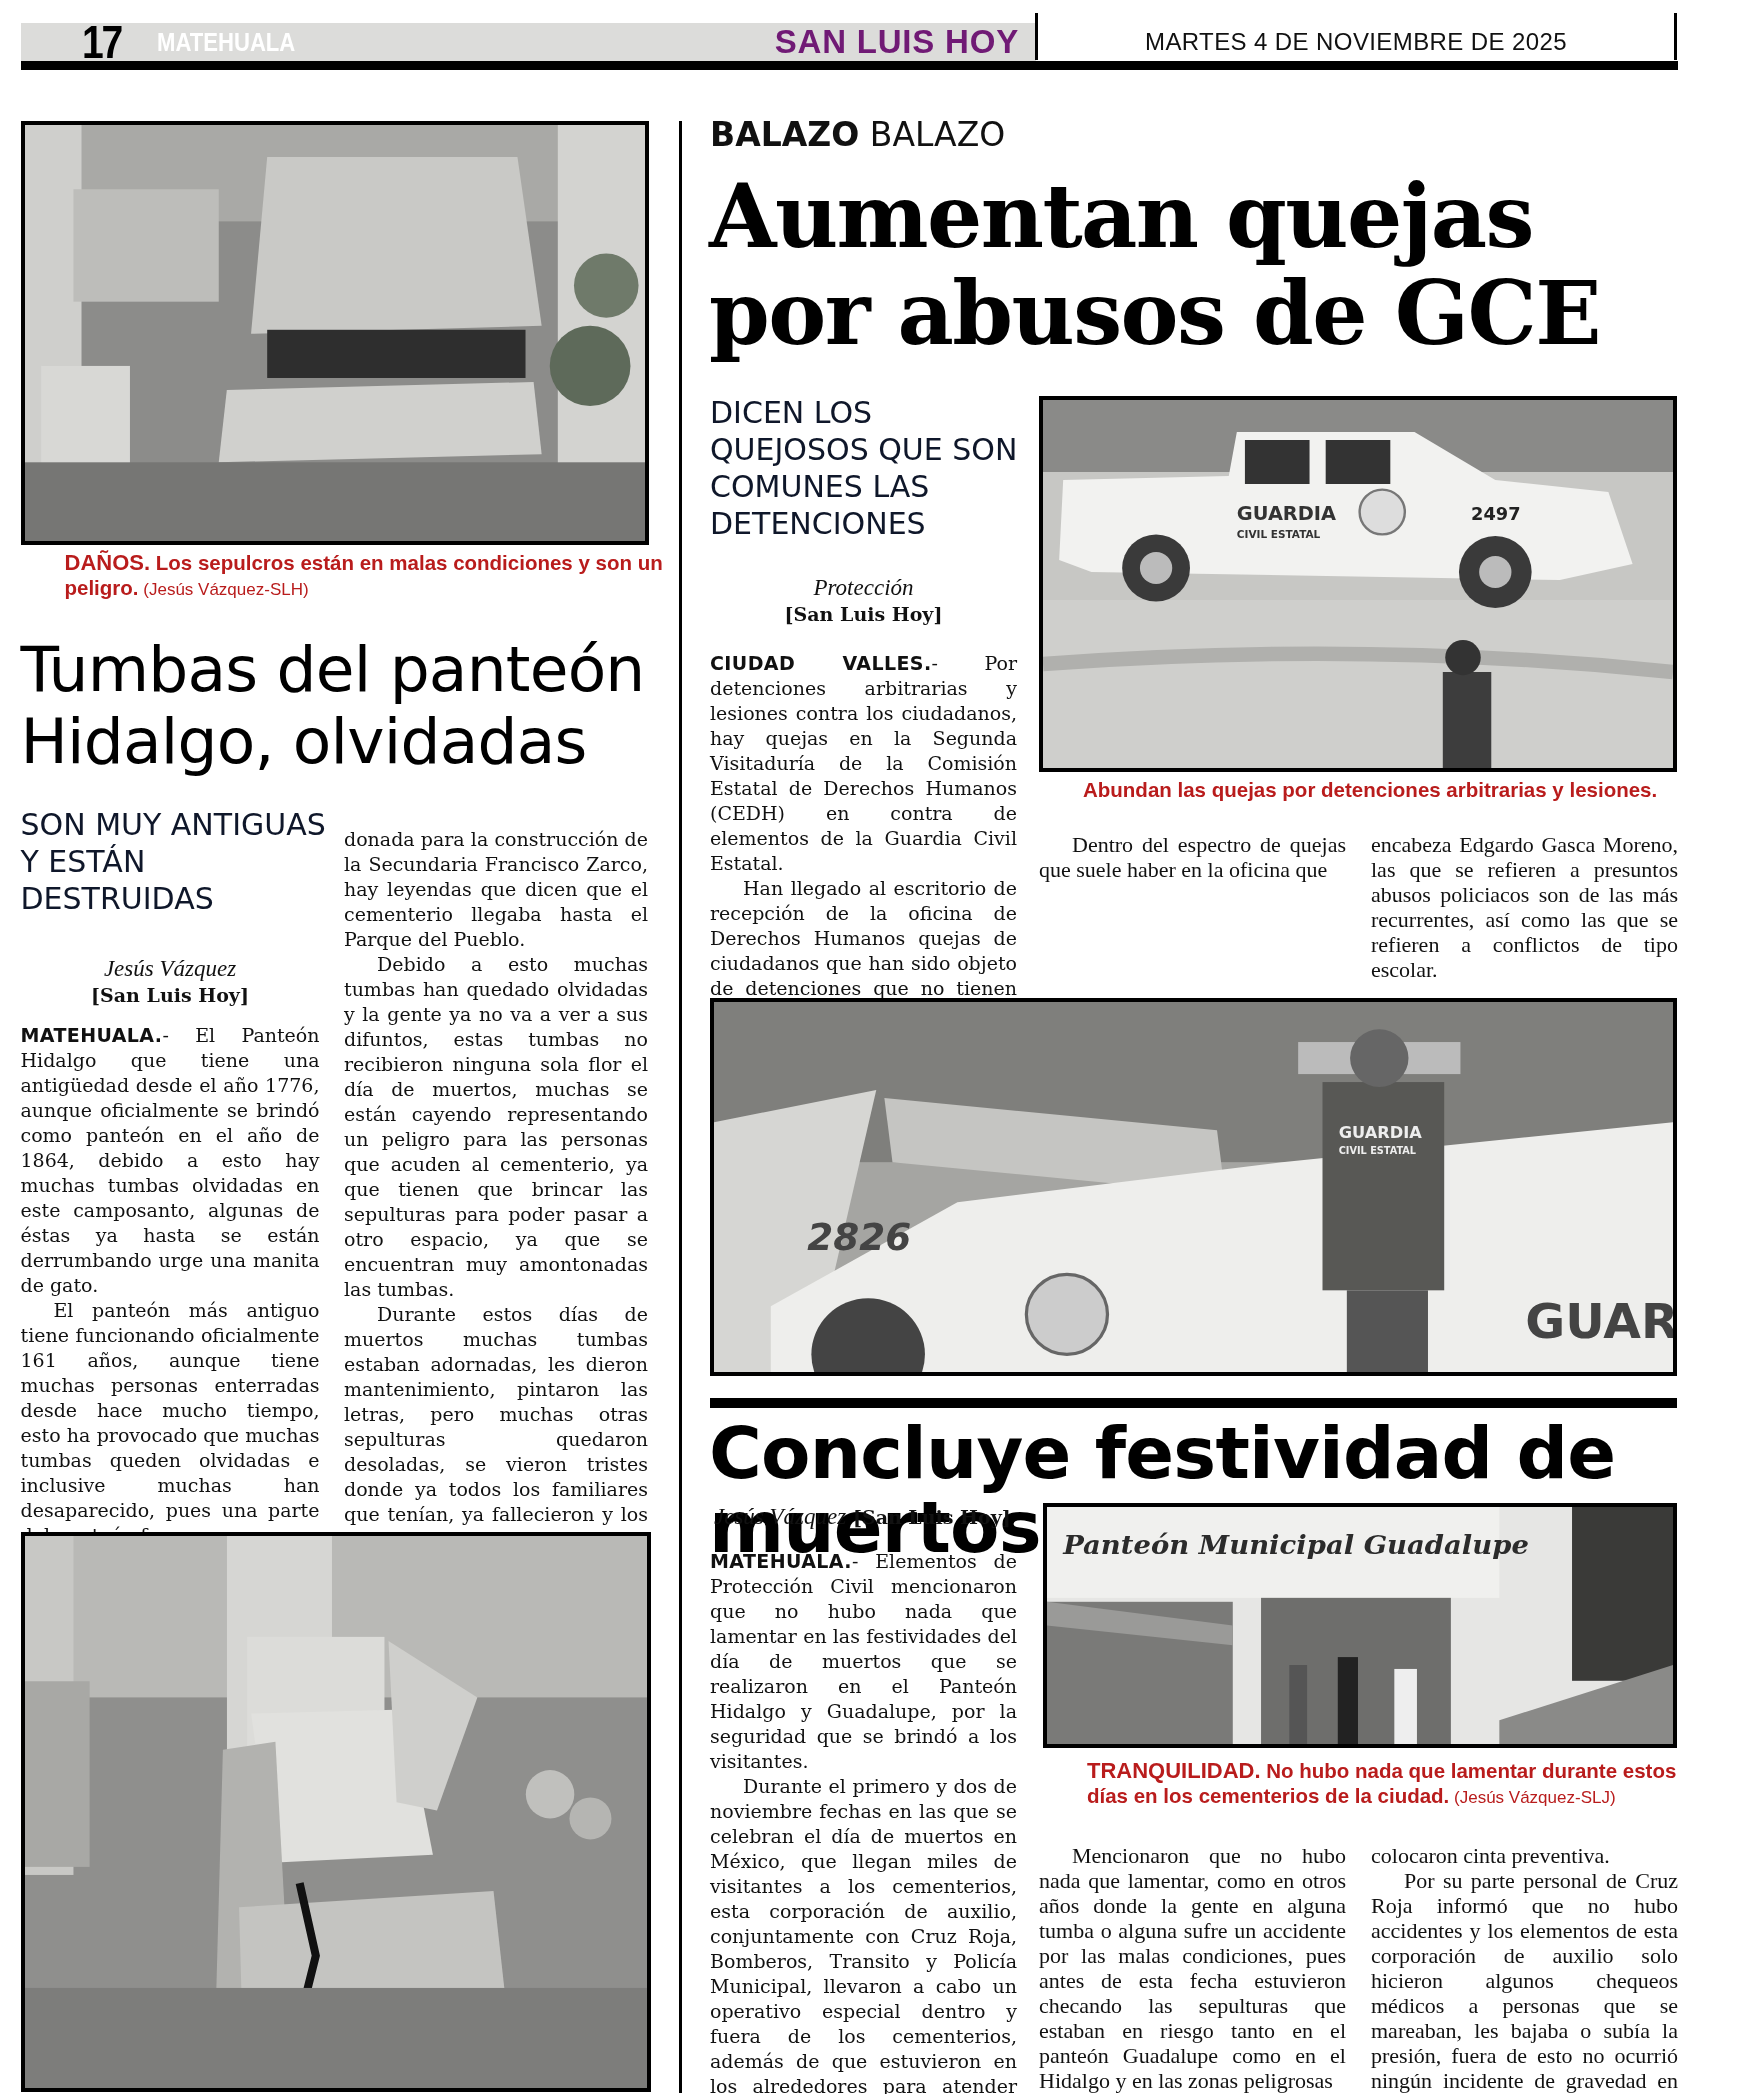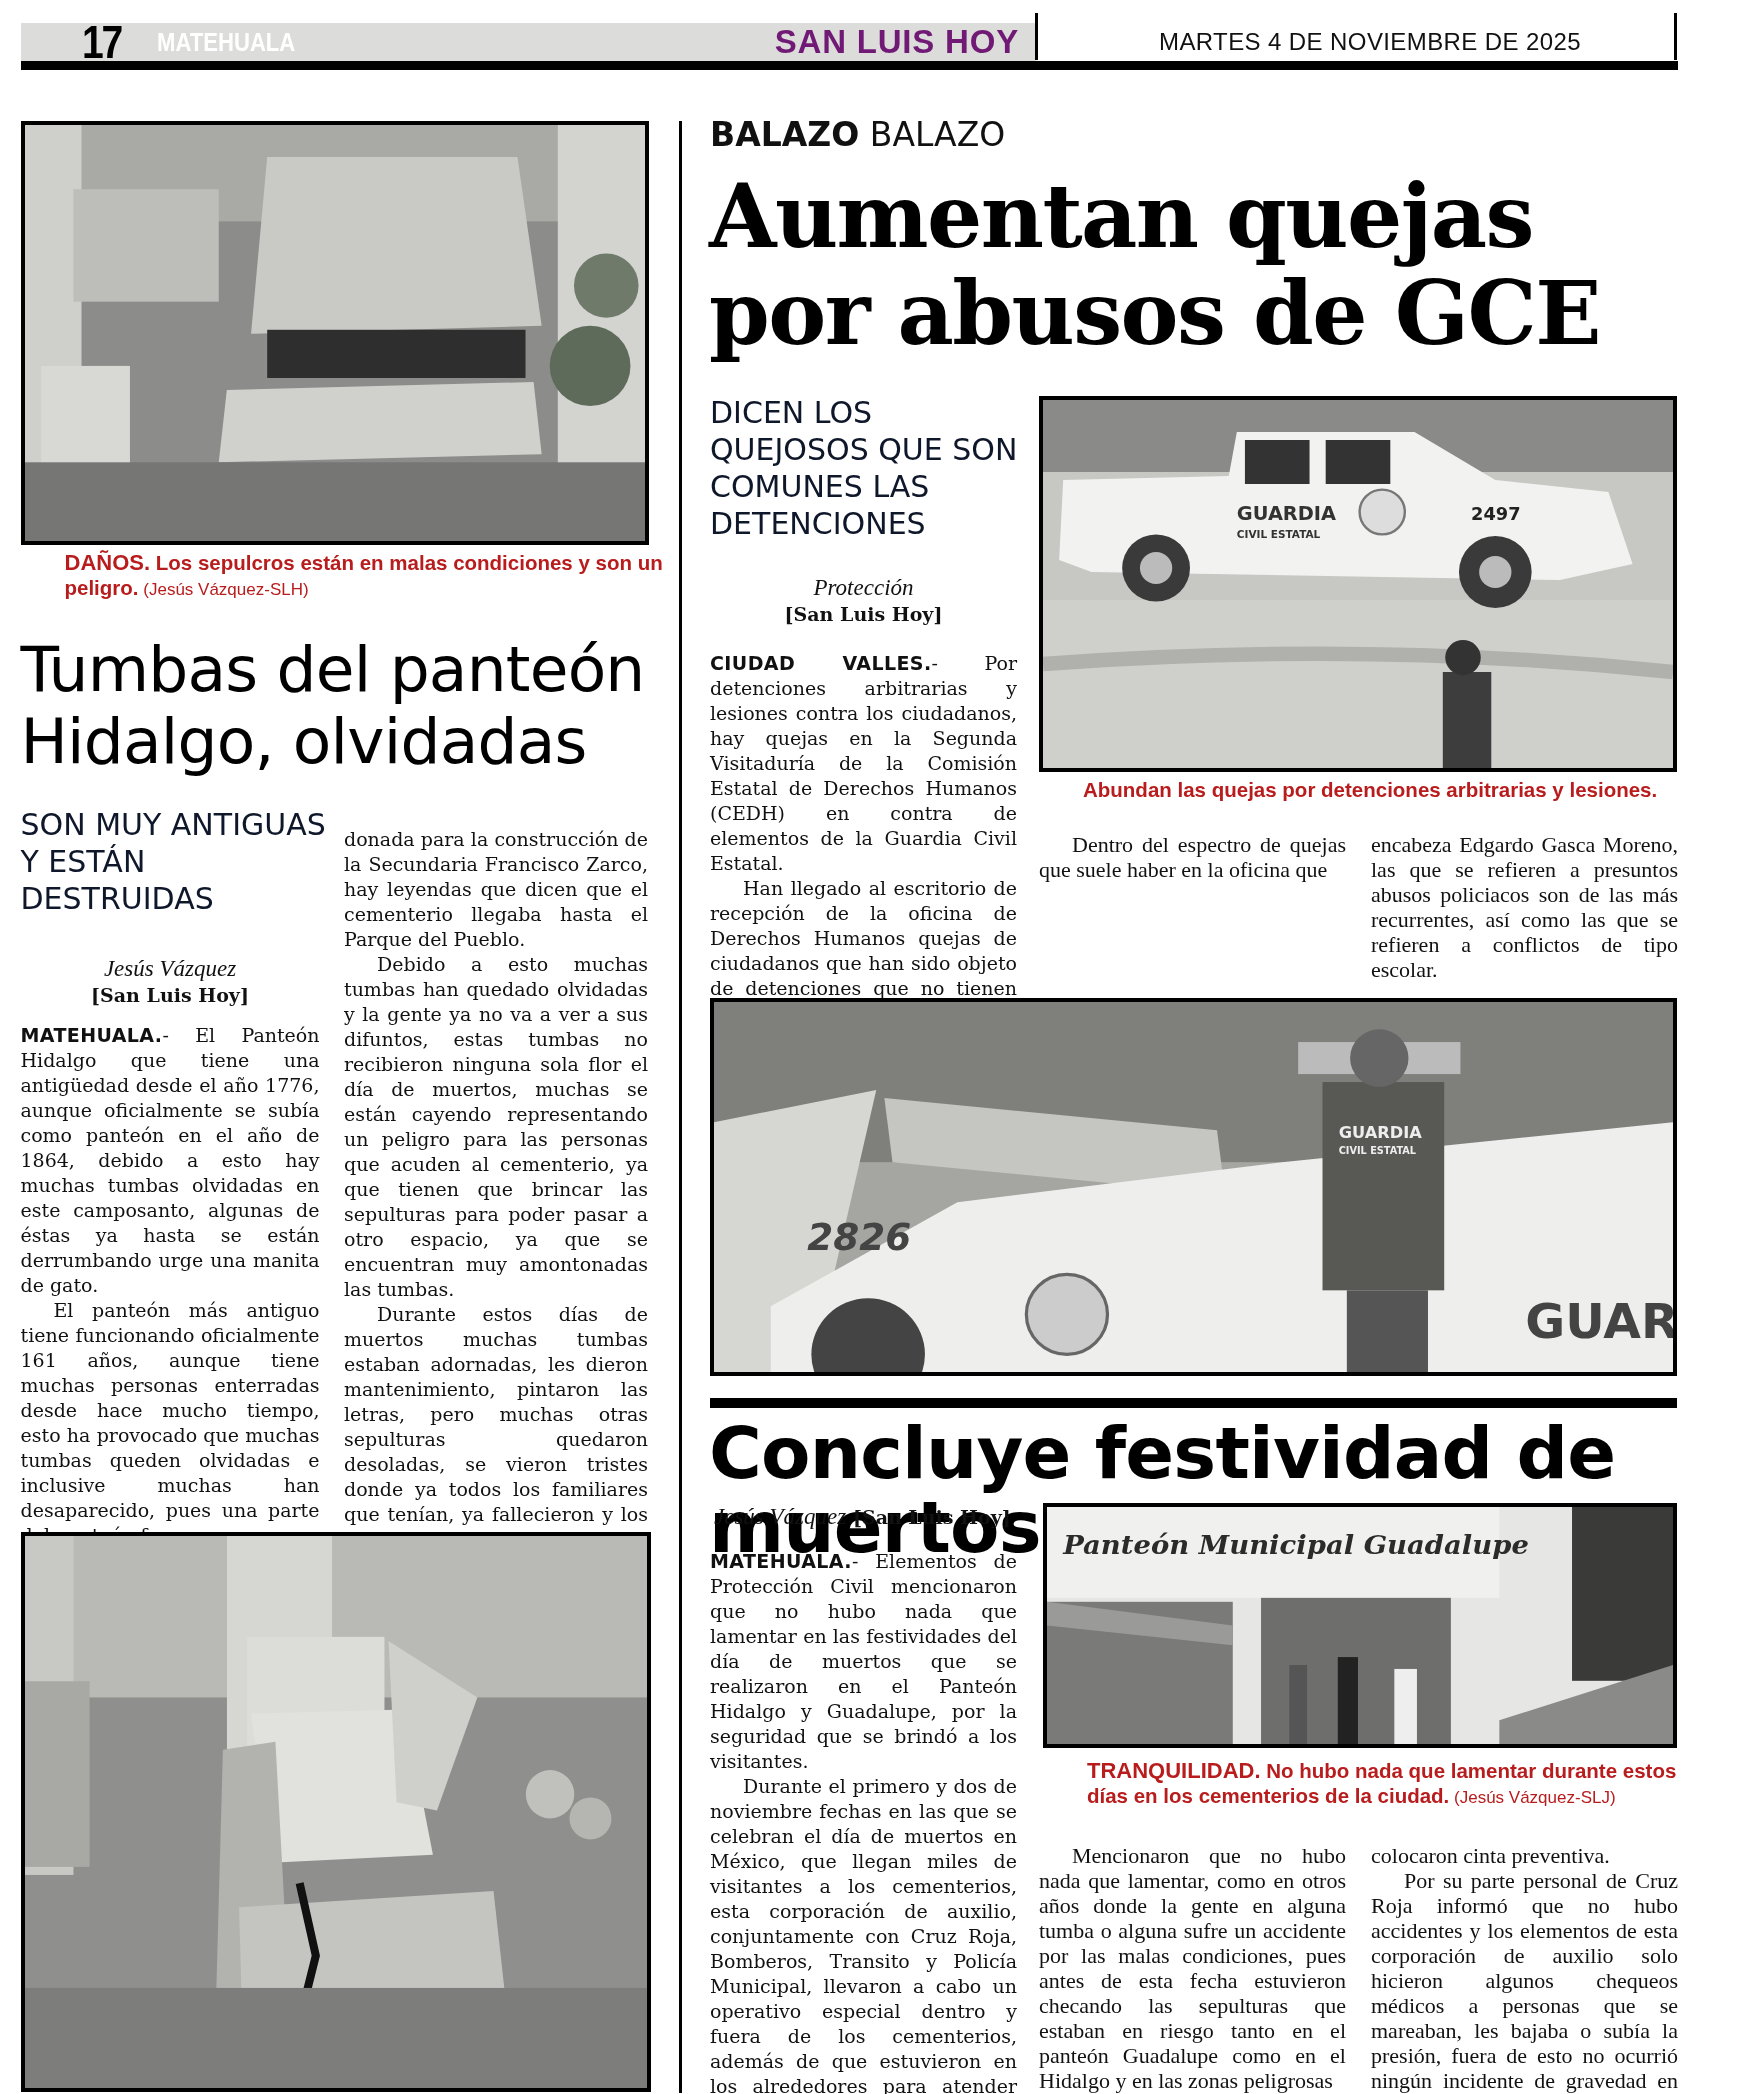--- a/index.html
+++ b/index.html
@@ -5,21 +5,21 @@
   html,body{margin:0;padding:0;background:#fff;}
   body{width:1740px;height:2095px;position:relative;overflow:hidden;font-family:"DejaVu Serif",serif;color:#111;}
   .abs{position:absolute;}
   
   .hdr-gray{left:20.5px;top:23px;width:1015px;height:38px;background:#dcdcda;}
   .hdr-black{left:20.5px;top:61px;width:1657px;height:9px;background:#000;}
   .hdr-box{left:1035px;top:13px;width:642px;height:47px;border-left:3.3px solid #000;border-right:3.3px solid #000;box-sizing:border-box;background:#fff;}
   .page-num{left:82px;top:18px;font-family:"Liberation Sans",sans-serif;font-weight:bold;font-size:46px;line-height:49px;color:#000;letter-spacing:-2.5px;transform:scaleX(0.85);transform-origin:left;}
   .section{left:157px;top:26px;font-family:"Liberation Sans",sans-serif;font-weight:bold;font-size:26px;line-height:33px;color:#fff;transform:scaleX(0.85);transform-origin:left;}
   .brand{left:659px;top:21px;width:360px;text-align:right;font-family:"Liberation Sans",sans-serif;font-weight:900;font-size:33px;line-height:41px;color:#701a75;letter-spacing:0.8px;}
-  .date{left:1035px;top:24.5px;width:642px;text-align:center;font-family:"Liberation Sans",sans-serif;font-size:24px;line-height:33px;color:#111;letter-spacing:0.4px;padding-left:14px;}
+  .date{left:1035px;top:24.5px;width:642px;text-align:center;font-family:"Liberation Sans",sans-serif;font-size:24px;line-height:33px;color:#111;letter-spacing:0.4px;}
   
   .photo{border:4.1px solid #000;box-sizing:border-box;background:#9a9a9a;overflow:hidden;}
   .photo svg{width:100%;height:100%;display:block;}
   
   .cap{font-family:"Liberation Sans",sans-serif;font-size:20.5px;line-height:25px;color:#b91c1c;margin-left:44px;}
   .cap .credit{font-size:17px;}
   .cap-lead{font-weight:900;font-size:22px;}
   
   .h-sans{font-family:"DejaVu Sans",sans-serif;font-weight:500;color:#000;letter-spacing:-0.8px;}
   .h-slab{font-family:"DejaVu Serif",serif;font-weight:900;color:#000;letter-spacing:-1.6px;}
@@ -69,21 +69,21 @@
 </div>
 
 <div class="abs h-sans" style="left:20.5px;top:634px;width:646px;font-size:63px;line-height:72px;">Tumbas del panteón Hidalgo, olvidadas</div>
 <div class="abs deck" style="left:20.5px;top:806px;width:311px;">SON MUY ANTIGUAS Y ESTÁN DESTRUIDAS</div>
 <div class="abs byline" style="left:20.5px;top:956px;width:299px;">
   <i>Jesús Vázquez</i>
   <b>[San Luis Hoy]</b>
 </div>
 
 <div class="abs body" style="left:20.5px;top:1023px;width:299px;">
-  <p class="first"><span class="lead">MATEHUALA.</span><span>- El Panteón Hidalgo que tiene una antigüedad desde el año 1776, aunque oficialmente se subía como panteón en el año de 1864, debido a esto hay muchas tumbas olvidadas en este camposanto, algunas de éstas ya hasta se están derrumbando urge una manita de gato.</span></p>
+  <p class="first"><span class="lead">MATEHUALA.</span><span>- El Panteón Hidalgo que tiene una antigüedad desde el año 1776, aunque oficialmente se brindó como panteón en el año de 1864, debido a esto hay muchas tumbas olvidadas en este camposanto, algunas de éstas ya hasta se están derrumbando urge una manita de gato.</span></p>
   <p>El panteón más antiguo tiene funcionando oficialmente 161 años, aunque tiene muchas personas enterradas desde hace mucho tiempo, esto ha provocado que muchas tumbas queden olvidadas e inclusive muchas han desaparecido, pues una parte del panteón fue</p>
 </div>
 <div class="abs body" style="left:344px;top:827px;width:304px;">
   <p class="first">donada para la construcción de la Secundaria Francisco Zarco, hay leyendas que dicen que el cementerio llegaba hasta el Parque del Pueblo.</p>
   <p>Debido a esto muchas tumbas han quedado olvidadas y la gente ya no va a ver a sus difuntos, estas tumbas no recibieron ninguna sola flor el día de muertos, muchas se están cayendo representando un peligro para las personas que acuden al cementerio, ya que tienen que brincar las sepulturas para poder pasar a otro espacio, ya que se encuentran muy amontonadas las tumbas.</p>
   <p>Durante estos días de muertos muchas tumbas estaban adornadas, les dieron mantenimiento, pintaron las letras, pero muchas otras sepulturas quedaron desoladas, se vieron tristes donde ya todos los familiares que tenían, ya fallecieron y los familiares que sobreviven ya viven en otro municipio.</p>
 </div>
 
 <div class="abs photo" style="left:20.5px;top:1532px;width:630px;height:560px;">
   <svg viewBox="0 0 770 684" preserveAspectRatio="none">

